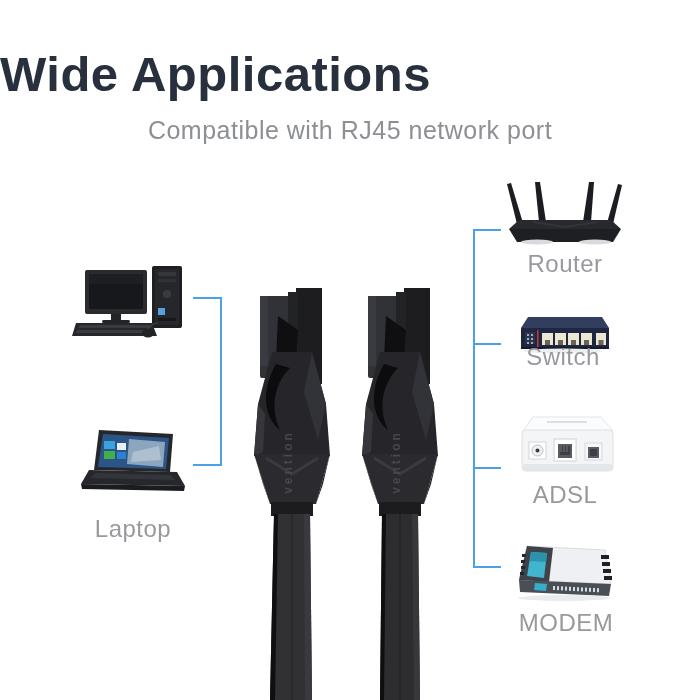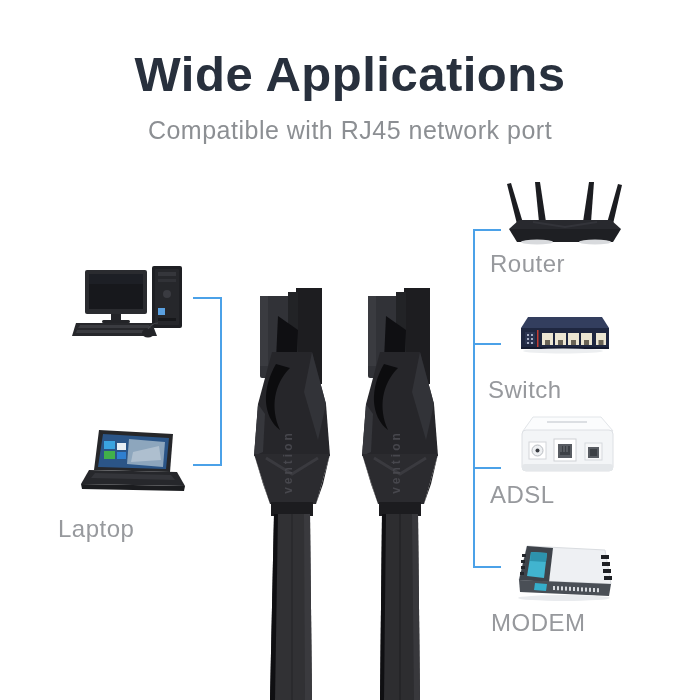--- a/index.html
+++ b/index.html
@@ -1,29 +1,29 @@
 <!DOCTYPE html>
 <html><head>
 <meta charset="utf-8">
 <style>
   html,body{margin:0;padding:0;background:#ffffff;}
   #canvas{
     position:relative;width:700px;height:700px;background:#ffffff;overflow:hidden;
     font-family:"Liberation Sans", sans-serif;
   }
   .title{
-    position:absolute;left:0;top:46px;width:700px;text-align:center;
+    position:absolute;left:0;top:46px;width:700px;
     font-size:49px;font-weight:700;color:#28303d;letter-spacing:0.5px;
   }
   .subtitle{
     position:absolute;left:0;top:116px;width:700px;text-align:center;
     font-size:25px;font-weight:400;color:#8c8f93;letter-spacing:0.5px;
   }
   .dev-label{
-    position:absolute;width:150px;
+    position:absolute;width:150px;text-align:center;
     font-size:24px;color:#97999d;letter-spacing:0.5px;
   }
   .icon{position:absolute;}
   
   .bracket-left{
     position:absolute;left:193px;top:297px;width:29px;height:169px;
     border-top:2px solid #4ba1e8;border-right:2px solid #4ba1e8;border-bottom:2px solid #4ba1e8;
     box-sizing:border-box;
   }
   .bracket-right{
@@ -181,21 +181,21 @@
     <rect x="39" y="16" width="11" height="12" fill="#ece6d2"></rect>
       <rect x="42" y="23" width="5" height="5" fill="#6a6456"></rect>
     <rect x="52" y="16" width="11" height="12" fill="#ece6d2"></rect>
       <rect x="55" y="23" width="5" height="5" fill="#6a6456"></rect>
     <rect x="65" y="16" width="11" height="12" fill="#ece6d2"></rect>
       <rect x="68" y="23" width="5" height="5" fill="#6a6456"></rect>
     <rect x="80" y="16" width="10" height="12" fill="#ece6d2"></rect>
       <rect x="82.5" y="23" width="5" height="5" fill="#6a6456"></rect>
     <ellipse cx="47" cy="34" rx="40" ry="2.5" fill="#eceef0"></ellipse>
   </svg>
-  <div class="dev-label" style="left:488px;top:376px">Switch</div>
+  <div class="dev-label" style="left:488px;top:343px">Switch</div>
 
   <svg class="icon" style="left:517px;top:416px" width="100" height="64" viewBox="0 0 100 64">
     <polygon points="16,1 84,1 96,15 6,15" fill="#fbfcfd" stroke="#e2e5e9" stroke-width="1"></polygon>
     <line x1="30" y1="6" x2="70" y2="6" stroke="#dcdfe3" stroke-width="2"></line>
     <rect x="5" y="14" width="91" height="41" rx="4" fill="#f3f5f7" stroke="#dde0e4" stroke-width="1"></rect>
     <rect x="5" y="48" width="91" height="7" rx="3" fill="#e4e7ea"></rect>
 
     <rect x="12" y="26" width="17" height="17" fill="#ffffff" stroke="#d3d6da" stroke-width="1"></rect>
     <circle cx="20.5" cy="34.5" r="5.5" fill="#eef0f2" stroke="#b9bdc2" stroke-width="1"></circle>
     <circle cx="20.5" cy="34.5" r="2" fill="#3a3d42"></circle>

